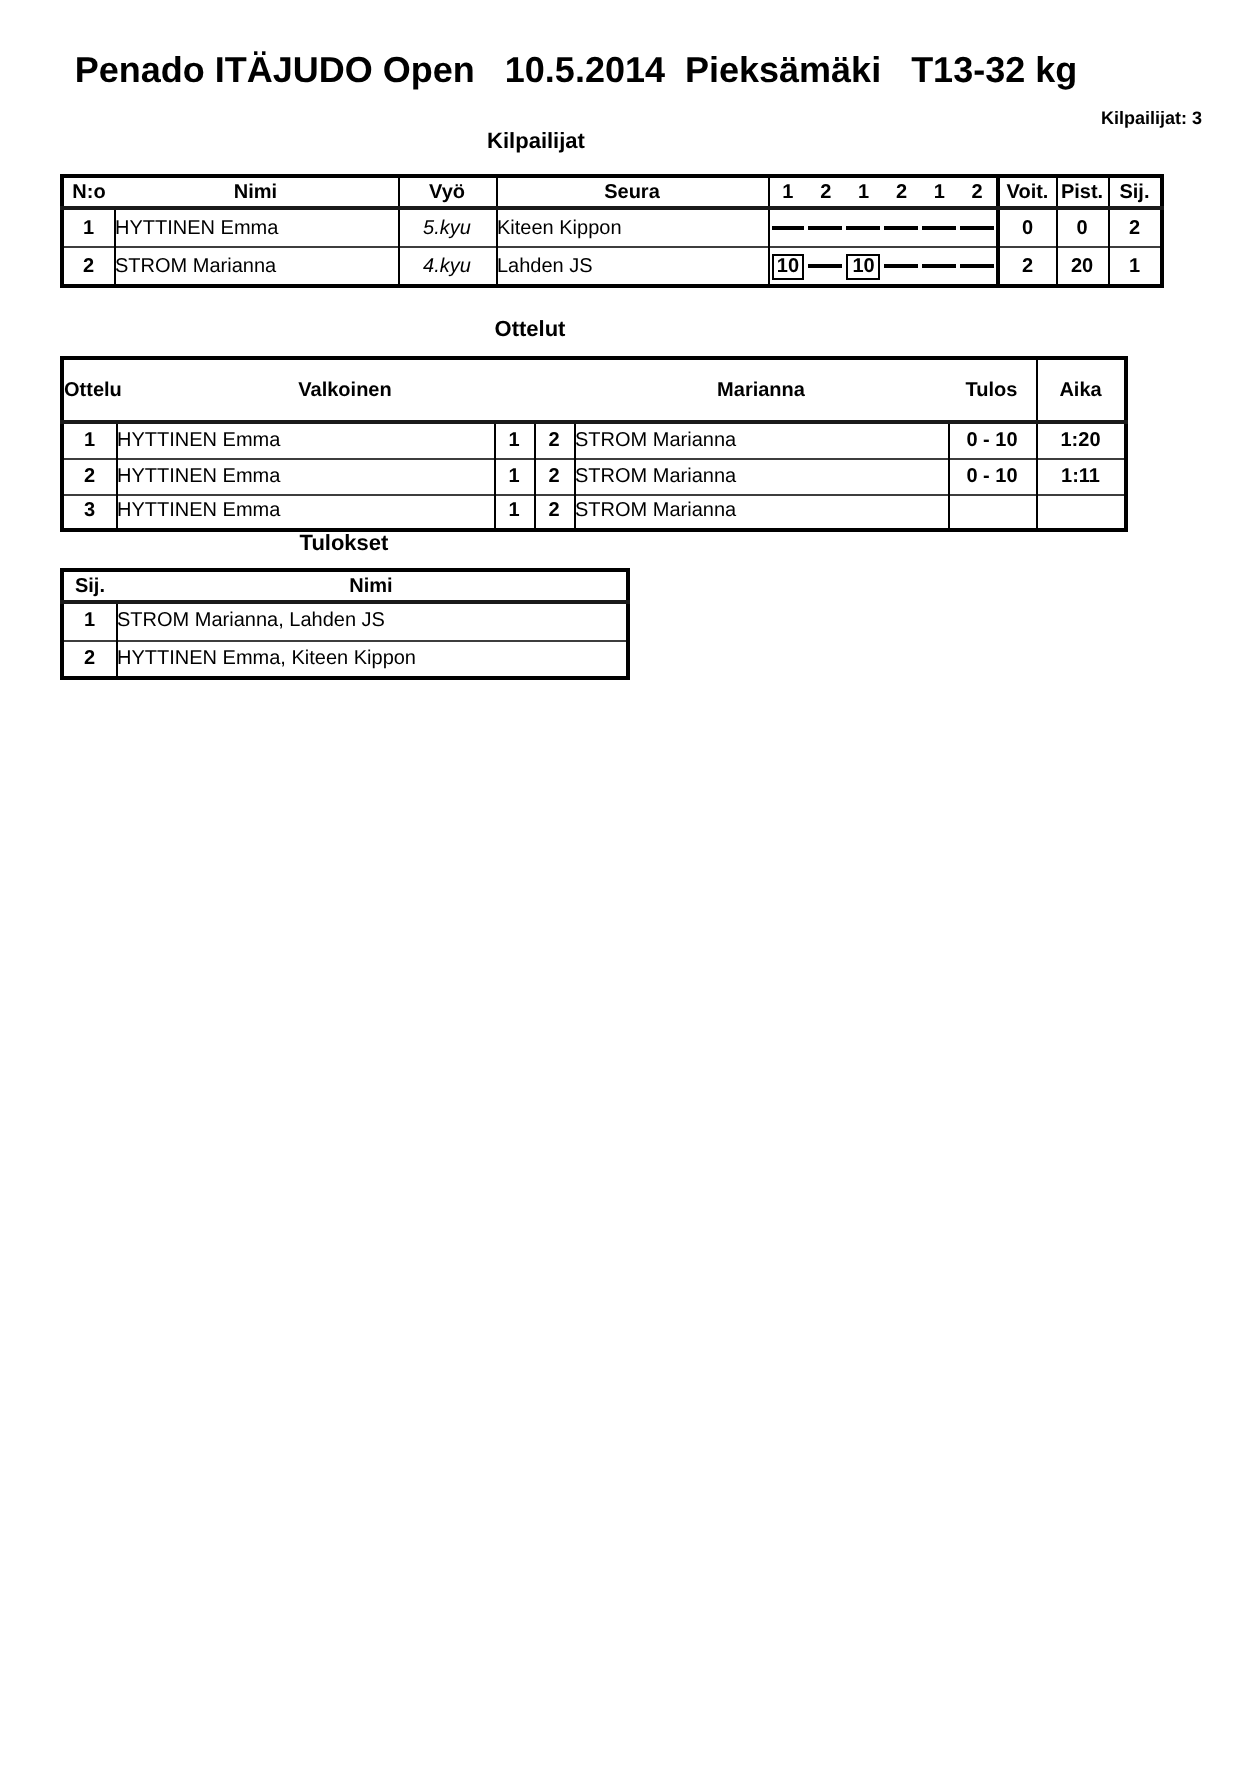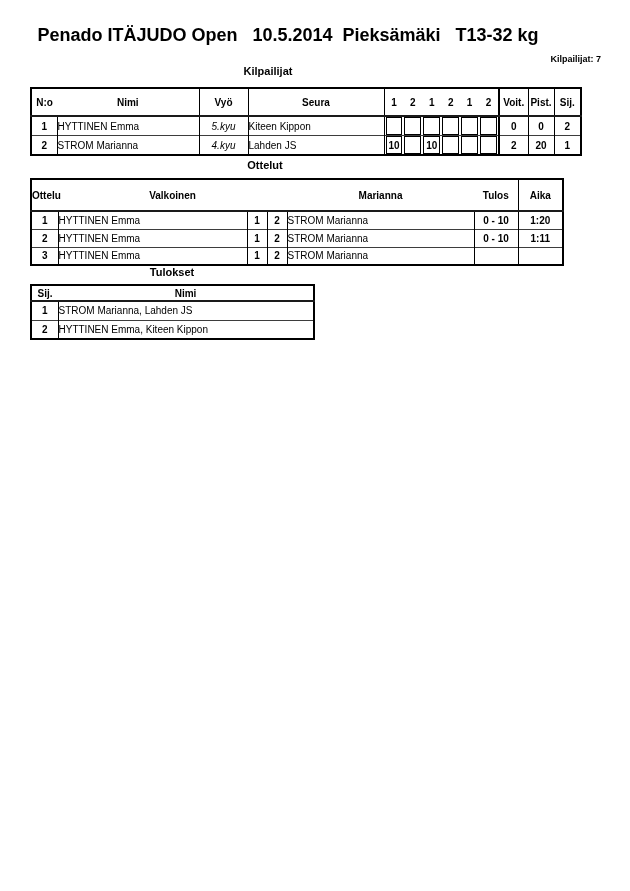--- a/index.html
+++ b/index.html
@@ -37,48 +37,48 @@
   .doc-table tbody td { border-top:1px solid #3d3d3d; }
   .doc-table tbody tr:first-child td { border-top:none; }
   .no-lb { border-left:none !important; }
   .thick-l { border-left:2px solid #000 !important; }
   .c { text-align:center; font-weight:bold; }
   .cn { text-align:center;font-style:italic; }
   .l { text-align:left; padding-left:5px; font-weight:normal; }
   .left-h { text-align:left; padding-left:1px; }
 
   #t1 { left:30px; top:87px; width:550px; }
-  #t1 thead tr { height:28px; }
+  #t1 thead tr { height:16px; }
   #t1 tbody tr { height:18px; }
   #t2 { left:30px; top:178px; width:532px; }
   #t2 thead tr { height:32px; }
   #t2 tbody tr { height:18px; }
   #t3 { left:30px; top:284px; width:283px; }
   #t3 thead tr { height:16px; }
   #t3 tbody tr { height:19px; }
 
   .scores-cell { padding:0 !important; }
   .shdr { display:flex; }
   .shdr span { flex:1; text-align:center; font-weight:bold; }
-  .sgrid { display:flex; height:18px; }
+  .sgrid { display:flex; height:18px;align-items:center; }
   .sbox {
     flex:1; border:1px solid #000; margin-right:2px;
     display:flex; align-items:center; justify-content:center;
     font-weight:bold; box-sizing:border-box;
   }
   .sbox:first-child { margin-left:1px; }
   .sbox:last-child { margin-right:1px; }
 </style>
 </head>
 <body>
 
 <div id="page">
 
   <div class="title">Penado ITÄJUDO Open   10.5.2014  Pieksämäki   T13-32 kg</div>
-  <div class="count-label">Kilpailijat: 7</div>
+  <div class="count-label">Kilpailijat: 3</div>
 
   <div class="sec-title" id="sec-kilpailijat">Kilpailijat</div>
 
   <table class="doc-table" id="t1">
     <colgroup>
       <col style="width:26px">
         <col style="width:142px">
         <col style="width:49px">
         <col style="width:136px">
       <col style="width:115px">

